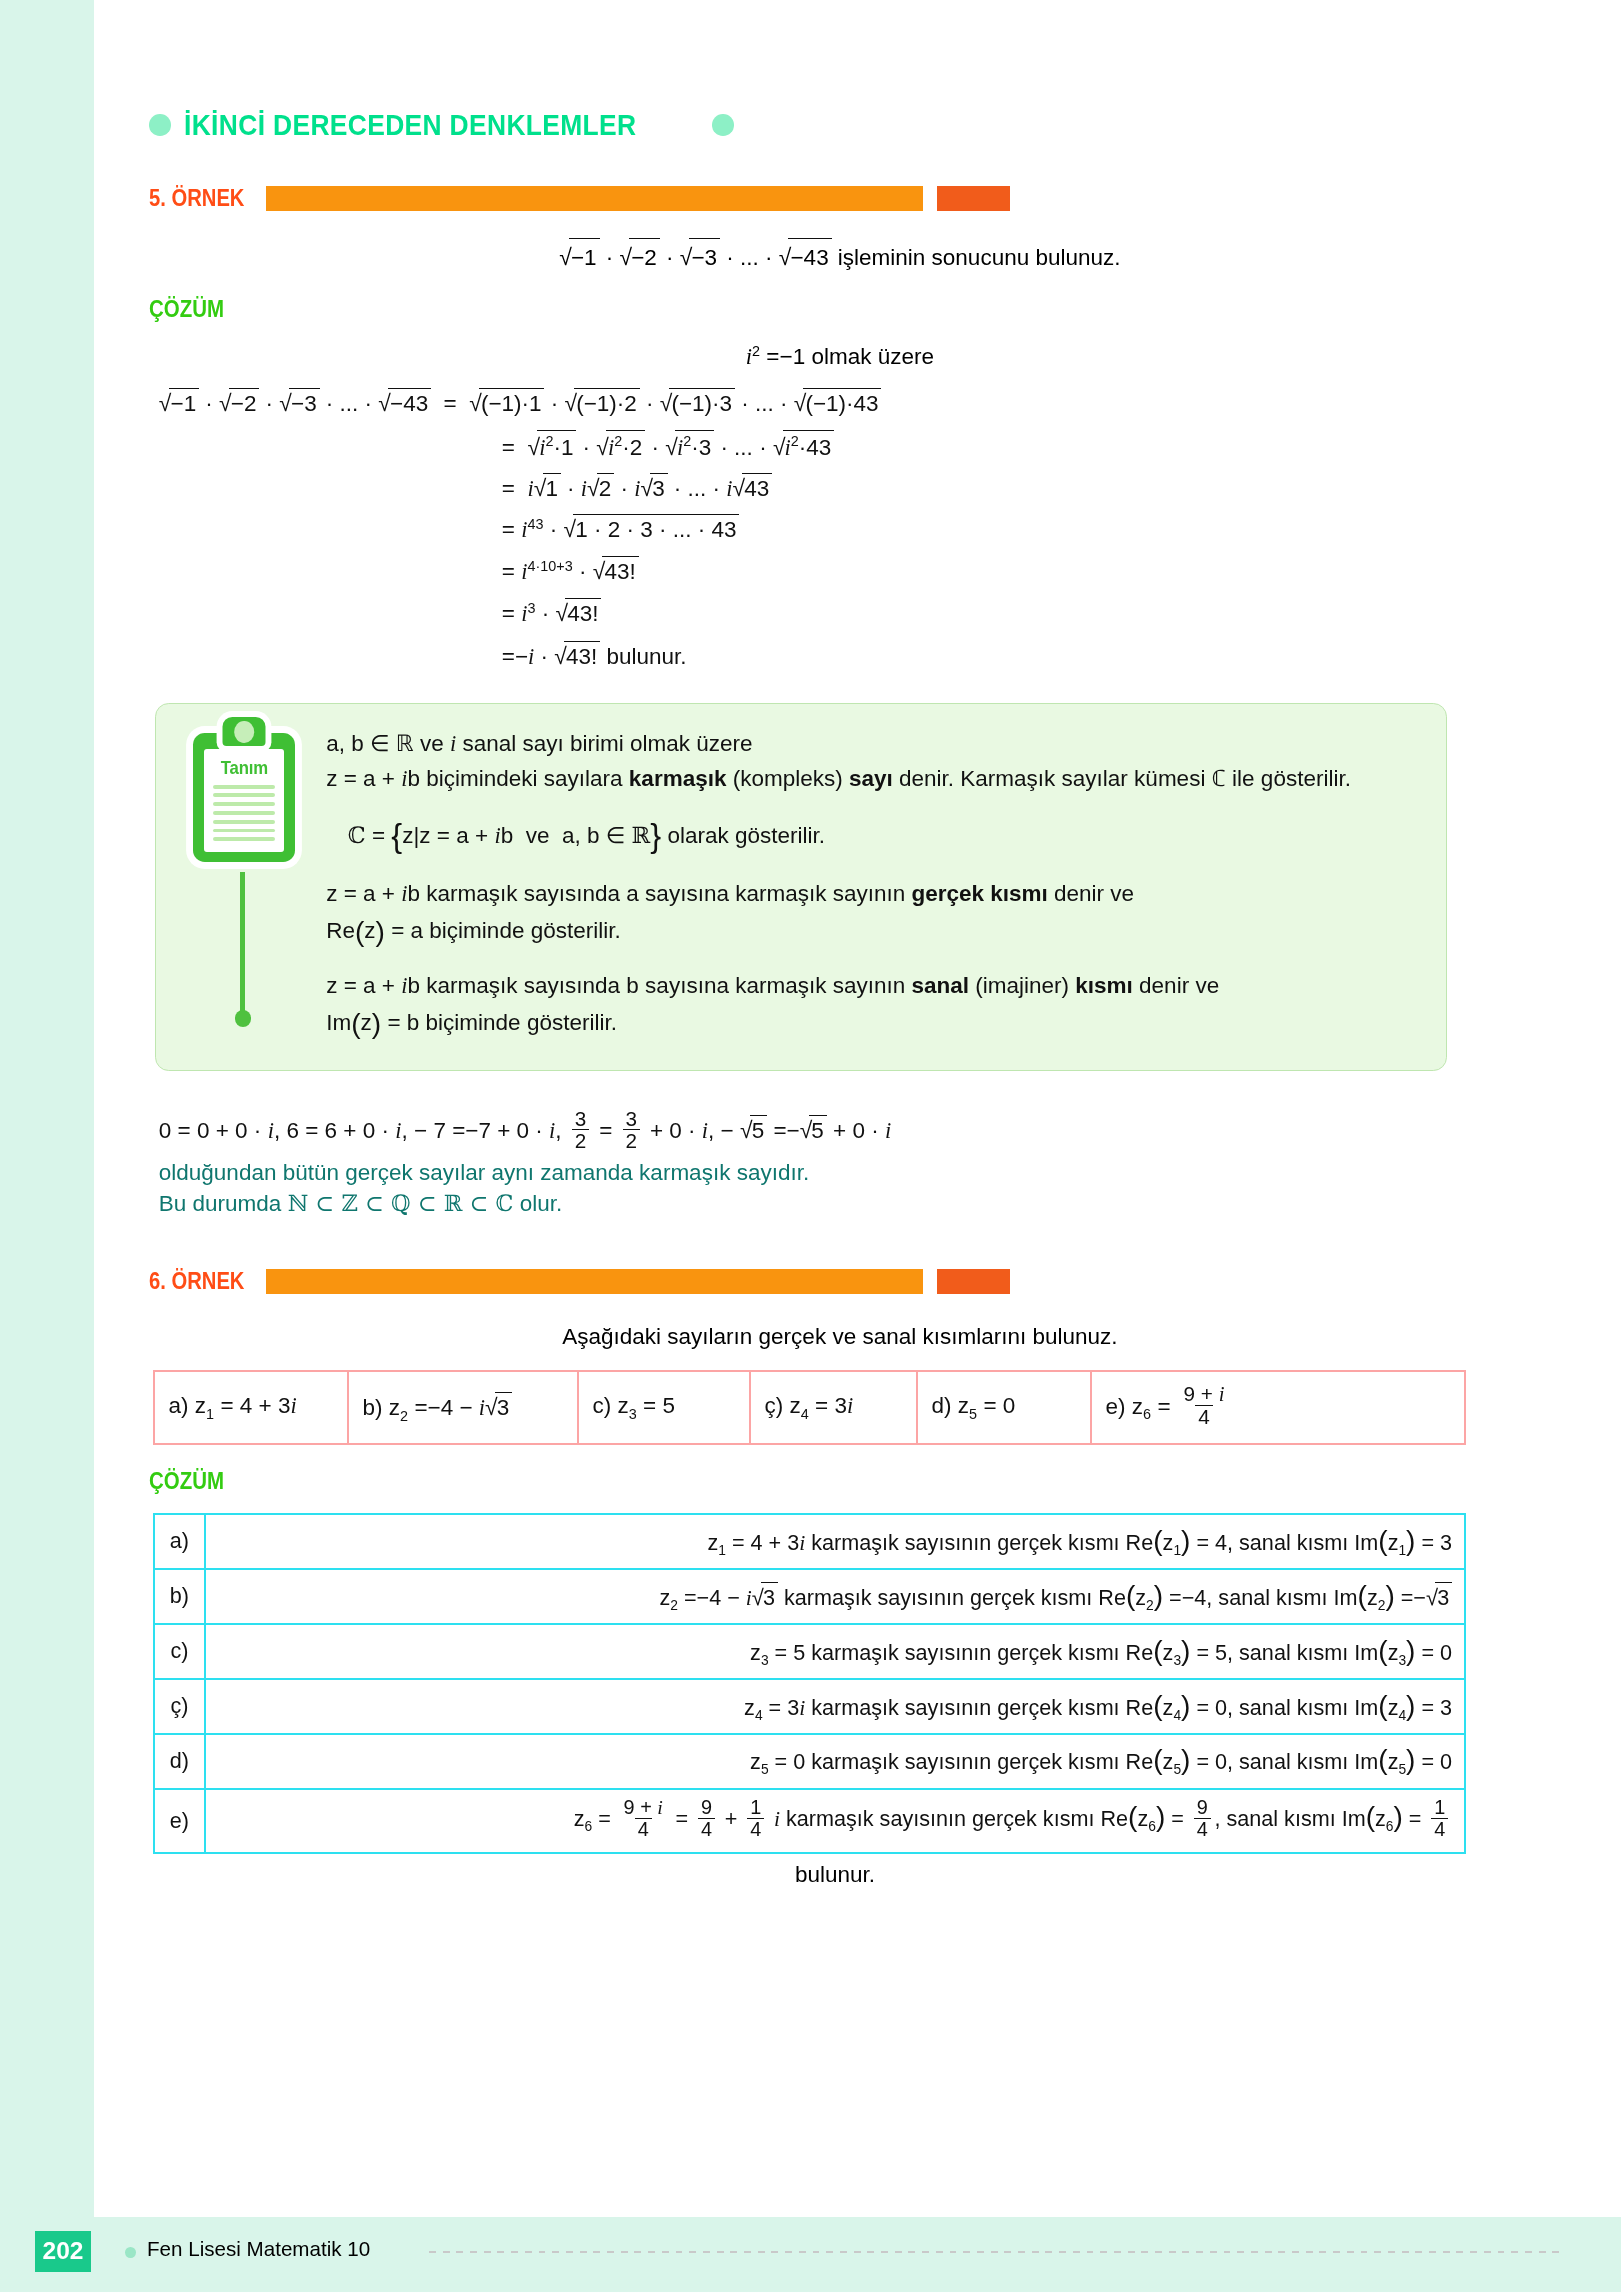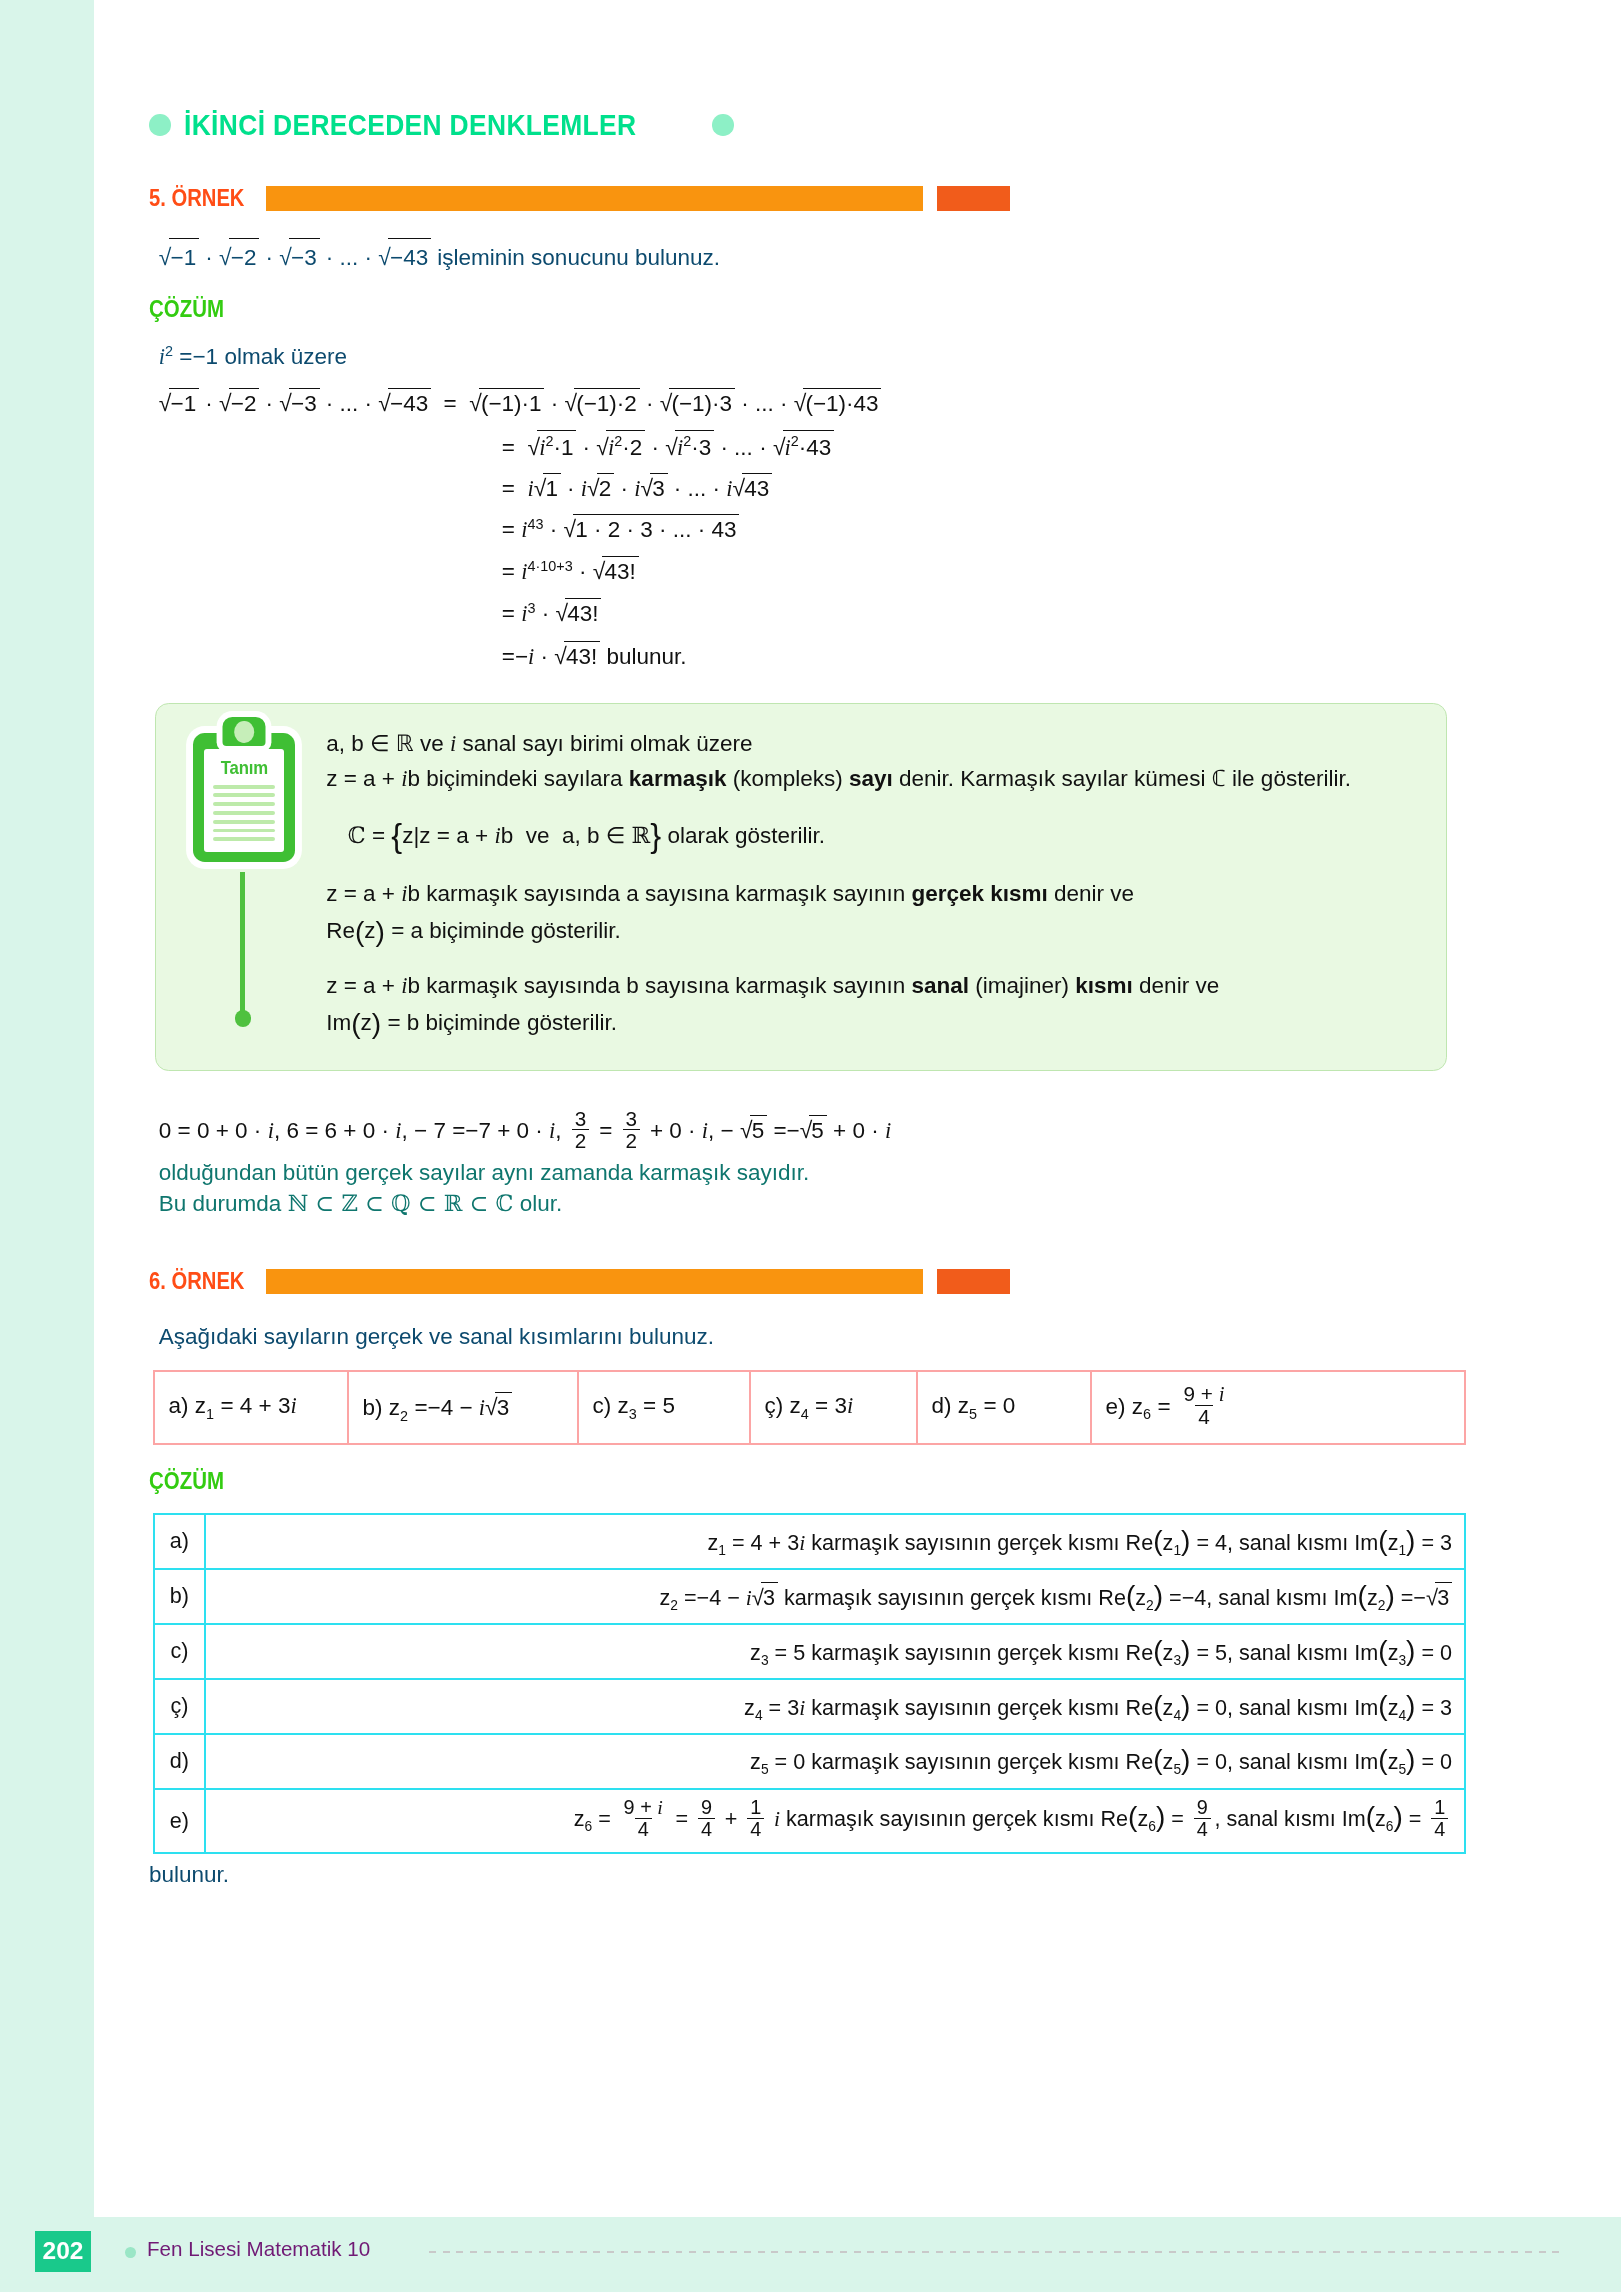--- a/index.html
+++ b/index.html
@@ -48,21 +48,21 @@
     color:#ff4d16; font-size:23.5px; font-weight:bold;
     font-family:"Liberation Sans Narrow","Liberation Sans",sans-serif;
     transform:scaleX(.86); transform-origin:left center;
     white-space:nowrap; margin-right:5.9px;
   }
   .ornek-bar-main { height:24.5px; width:657px; background:#f9940f; }
   .ornek-bar-gap  { width:13.7px; }
   .ornek-bar-end  { height:24.5px; width:73px; background:#f15c1b; }
 
   
-  .txt { font-size:22.5px; color:#0c4a6e; line-height:1.5; }
+  .txt { font-size:22.5px; color:#000000; line-height:1.5;text-align:center; }
   .cozum {
     color:#33cc11; font-size:23.5px; font-weight:bold;
     font-family:"Liberation Sans Narrow","Liberation Sans",sans-serif;
     transform:scaleX(.87); transform-origin:left center;
     white-space:nowrap; margin:21.6px 0 17.6px 0;
   }
   .it { font-family:"Liberation Serif", serif; font-style:italic; }
   .bb { font-family:"DejaVu Serif", serif; }
   .bold { font-weight:bold; }
 
@@ -170,21 +170,21 @@
     background:#19c98b; color:#ffffff; font-size:24.5px; font-weight:bold;
     display:flex; align-items:center; justify-content:center;
     font-family:"Liberation Sans Narrow","Liberation Sans",sans-serif;
   }
   .foot-dot {
     position:absolute; left:125px; top:30px; width:10.8px; height:10.8px;
     border-radius:50%; background:#9ae6c6;
   }
   .foot-text {
     position:absolute; left:147px; top:19.6px;
-    font-size:20.6px; color:#701a75;
+    font-size:20.6px; color:#000000;
   }
   .foot-dash {
     position:absolute; left:429px; top:34px; right:55px; height:2px;
     background:repeating-linear-gradient(to right,#c9c9c9 0 6.9px,transparent 6.9px 13.7px);
   }
   .nowrap { white-space:nowrap; }
 </style>
 </head>
 <body>
 

